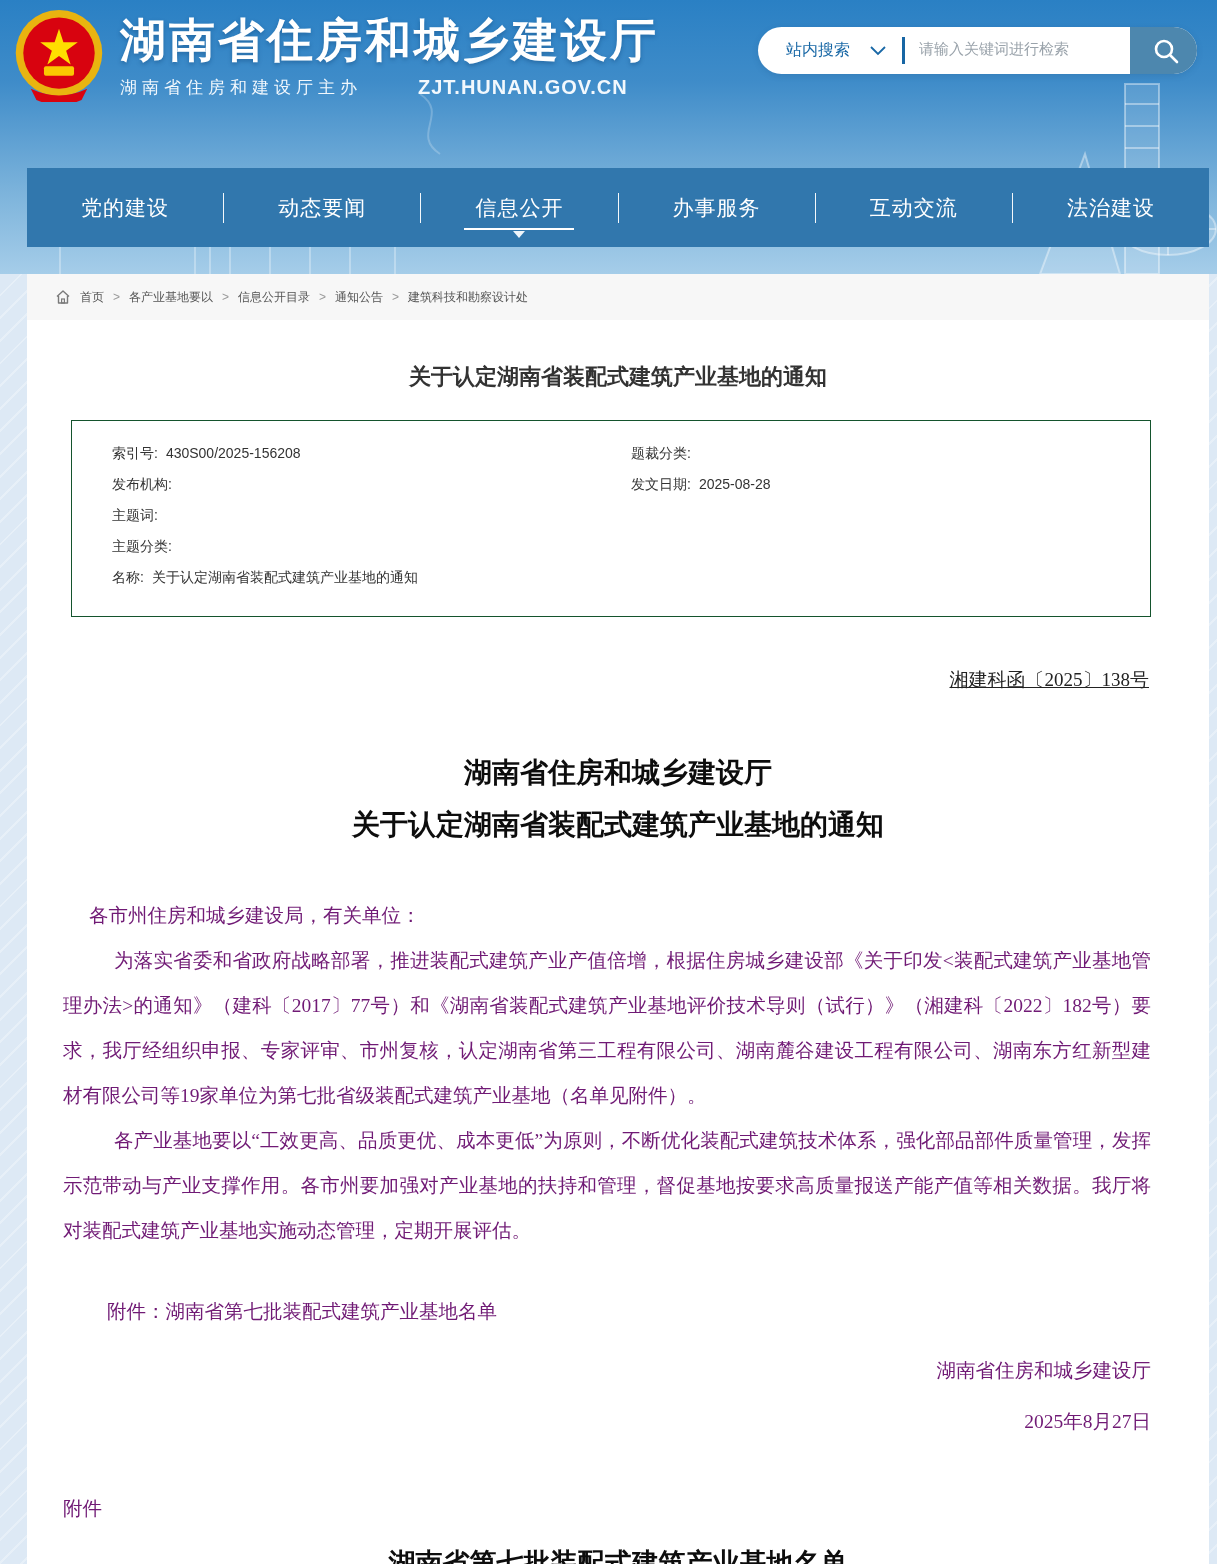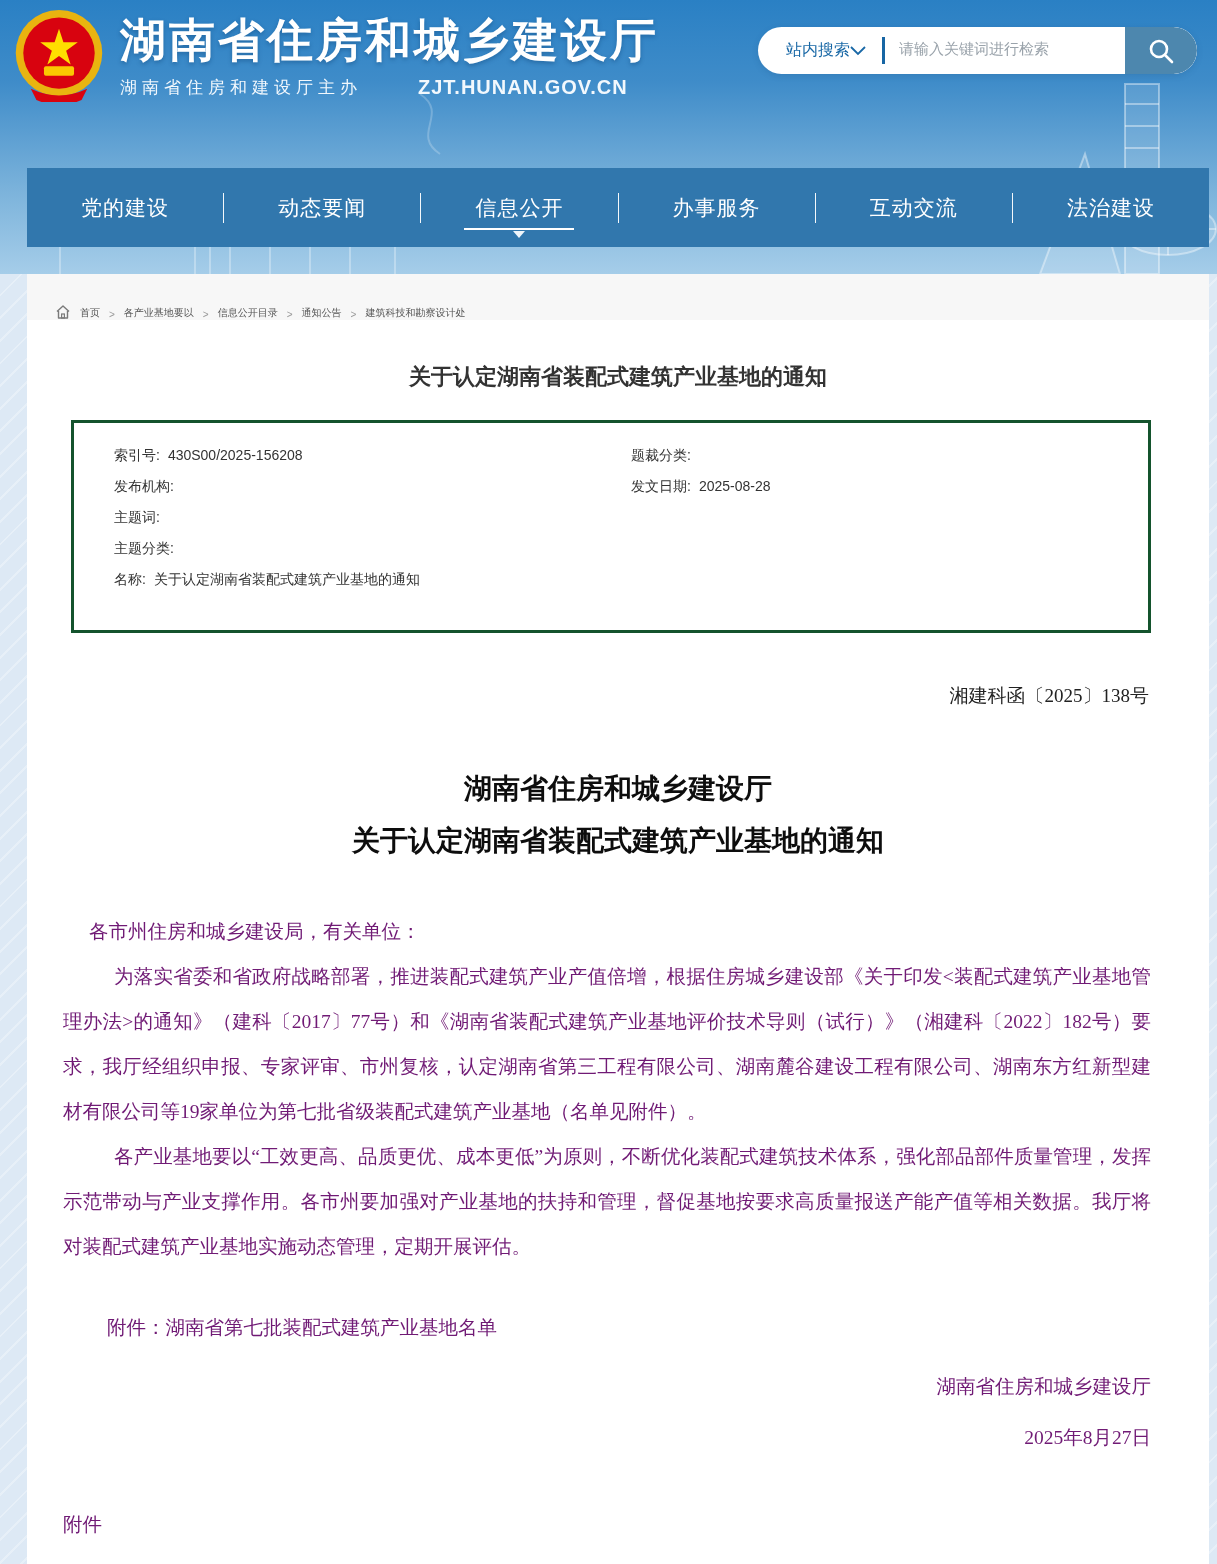--- a/index.html
+++ b/index.html
@@ -28,21 +28,21 @@
   }
   .site-sub { margin-top: 8px; color: #f2f8fd; display: flex; align-items: center; }
   .site-sub .sub { font-size: 17px; letter-spacing: 5px; }
   .site-sub .domain { font-size: 20px; font-weight: bold; letter-spacing: 1px; margin-left: 56px; }
 
   .search-pill {
     position: absolute; top: 27px; right: 20px; width: 439px; height: 47px;
     background: #ffffff; border-radius: 24px; display: flex; align-items: center; overflow: hidden;
     box-shadow: 0 2px 6px rgba(20,70,120,.18);
   }
-  .scope { display: flex; align-items: center; padding: 0 16px 0 28px; cursor: pointer; flex: 0 0 auto; }
+  .scope { display: flex; align-items: center; gap: 20px; padding: 0 16px 0 28px; cursor: pointer; flex: 0 0 auto; }
   .scope-label { color: #1968a6; font-size: 16px; }
   .pill-divider { width: 3px; height: 27px; background: #1766a4; flex: 0 0 auto; }
   .search-input {
     flex: 1 1 auto; border: none; outline: none; height: 100%;
     font-size: 15px; color: #333; padding: 0 12px 4px 14px; background: transparent;
     font-family: "Liberation Sans", "DejaVu Sans", sans-serif;
   }
   .search-input::placeholder { color: #9aa3ab; }
   .search-btn {
     flex: 0 0 auto; width: 72px; height: 47px; border: none; cursor: pointer;
@@ -65,42 +65,42 @@
     width: 110px; height: 2px; background: #ffffff;
   }
   .nav-item.active::before {
     content: ""; position: absolute; bottom: 9px; left: 50%; transform: translateX(-50%);
     border: 6px solid transparent; border-top: 7px solid #eef5fa; border-bottom: 0;
   }
 
   
   .page { width: 1182px; margin-left: 27px; }
   .breadcrumb {
-    height: 46px; background: #f7f7f7; display: flex; align-items: flex-end;
-    padding-left: 28px; gap: 9px; font-size: 10px; color: #555;
+    height: 46px; background: #f7f7f7; display: flex; align-items: center;
+    padding-left: 28px; gap: 9px; font-size: 12px; color: #555;
   }
   .crumb { color: #555; text-decoration: none; cursor: pointer; }
   .crumb-sep { color: #999; }
   .crumb-current { color: #555; }
 
   .content { background: #ffffff; min-height: 1244px; padding-top: 42px; }
 
   .page-title { margin: 0; text-align: center; font-size: 22px; font-weight: bold; color: #333; }
 
   .meta-box {
-    margin: 28px 58px 0 44px; border: 3px solid #14532d;
-    padding: 17px 0 35px 40px; font-size: 14px; color: #333;
+    margin: 28px 58px 0 44px; border: 1px solid #14532d;
+    padding: 17px 0 23px 40px; font-size: 14px; color: #333;
   }
   .meta-row { display: flex; line-height: 31px; }
   .meta-field { display: flex; }
   .meta-field.half { width: 50%; }
   .m-label { white-space: pre; }
   .m-value { margin-left: 8px; }
 
-  .doc-number { margin: 50px 60px 0 0; text-align: right; font-size: 19px; color: #222; }
+  .doc-number { margin: 50px 60px 0 0; text-align: right; font-size: 19px; color: #222; text-decoration: underline; }
 
   .doc-title { margin: 0; text-align: center; font-size: 28px; font-weight: bold; color: #0d0d0d; line-height: 52px; }
   .doc-title.first { margin-top: 54px; }
 
   .doc-body {
     margin: 42px 58px 0 36px; font-size: 19.5px; color: #701a75;
     line-height: 45px; text-align: justify;
   }
   .doc-body p { margin: 0; }
   .salutation { text-indent: 26px; }

